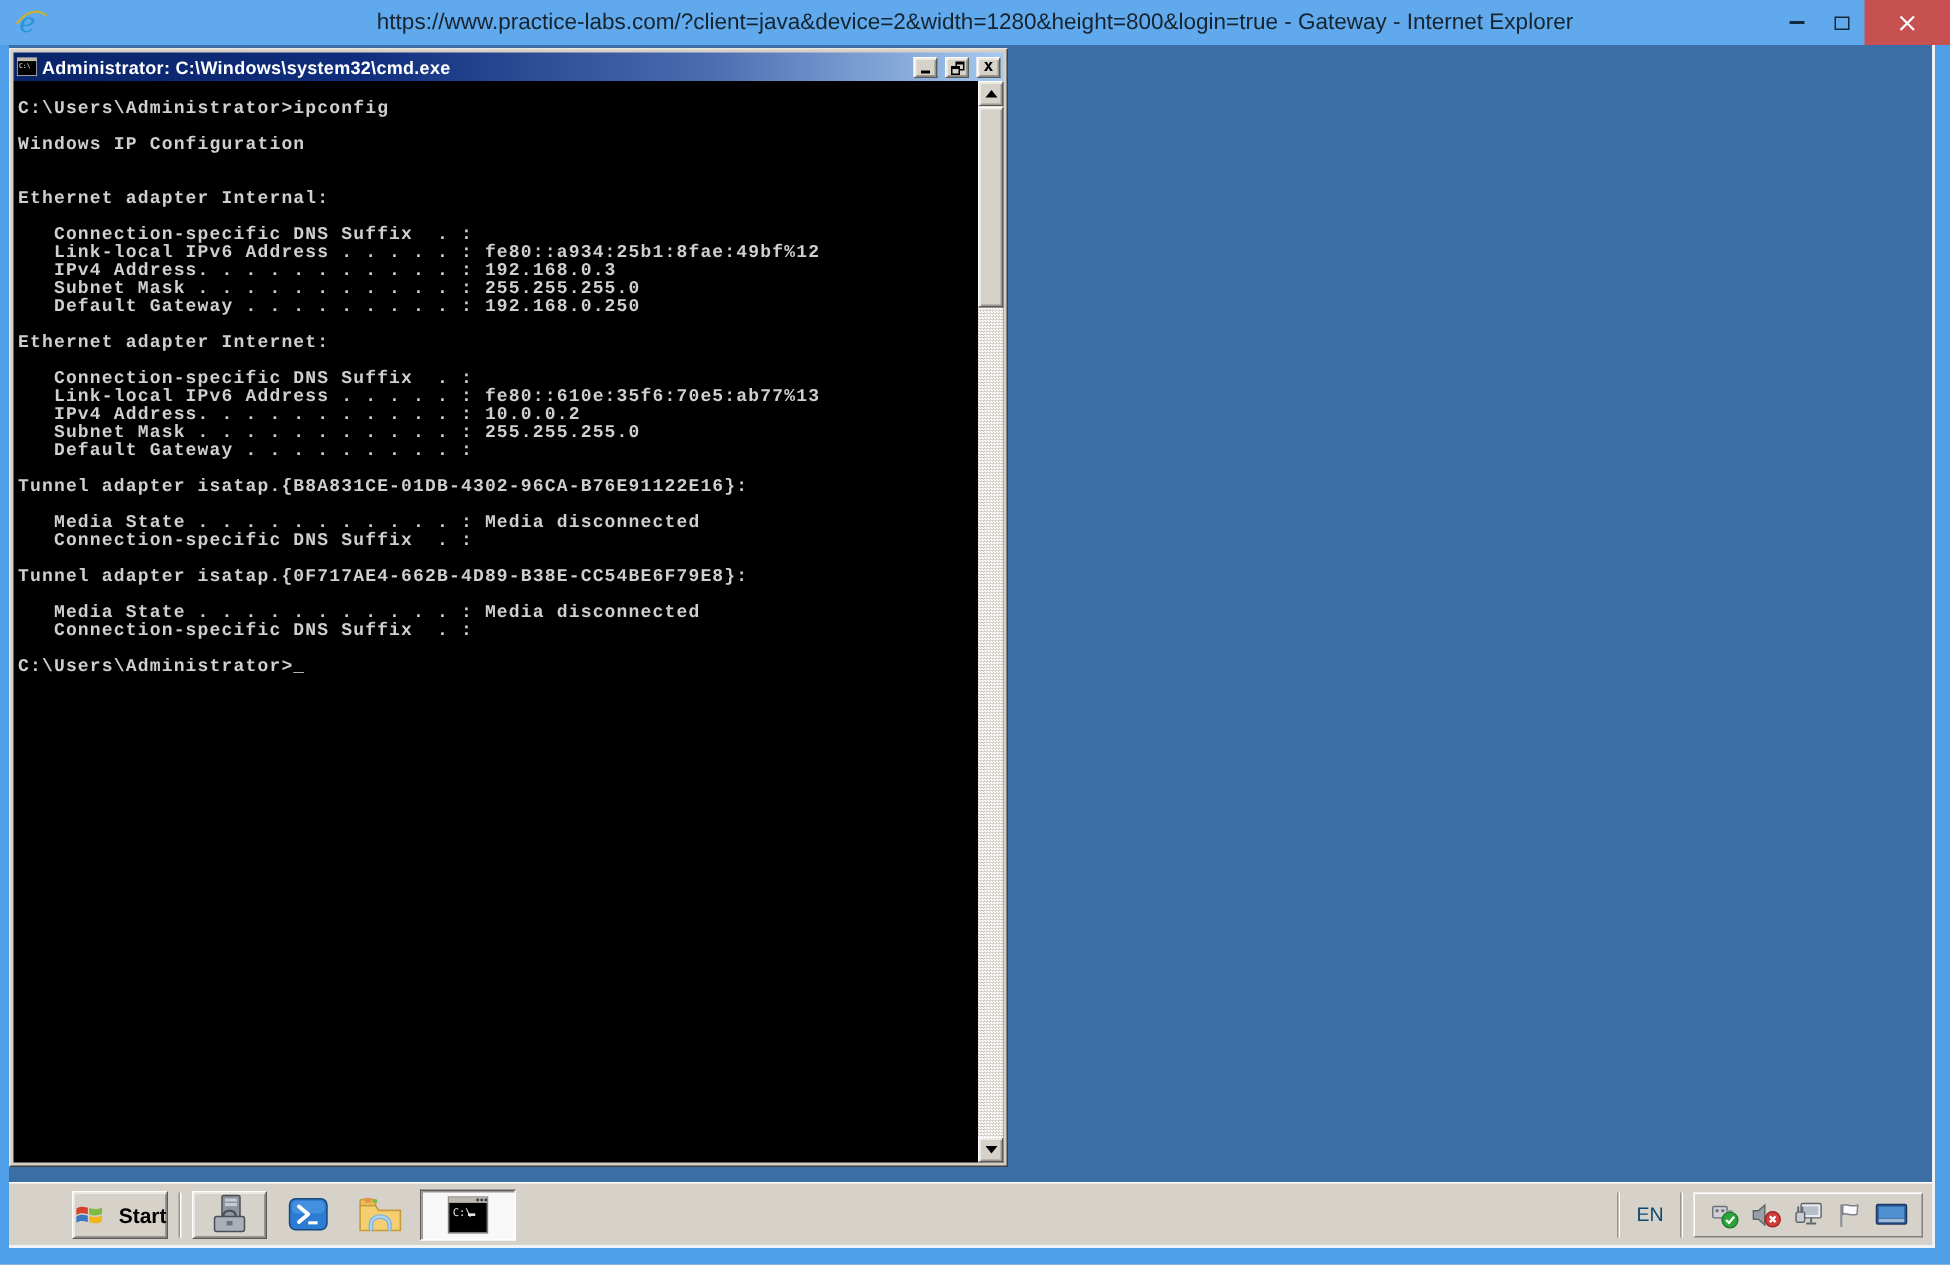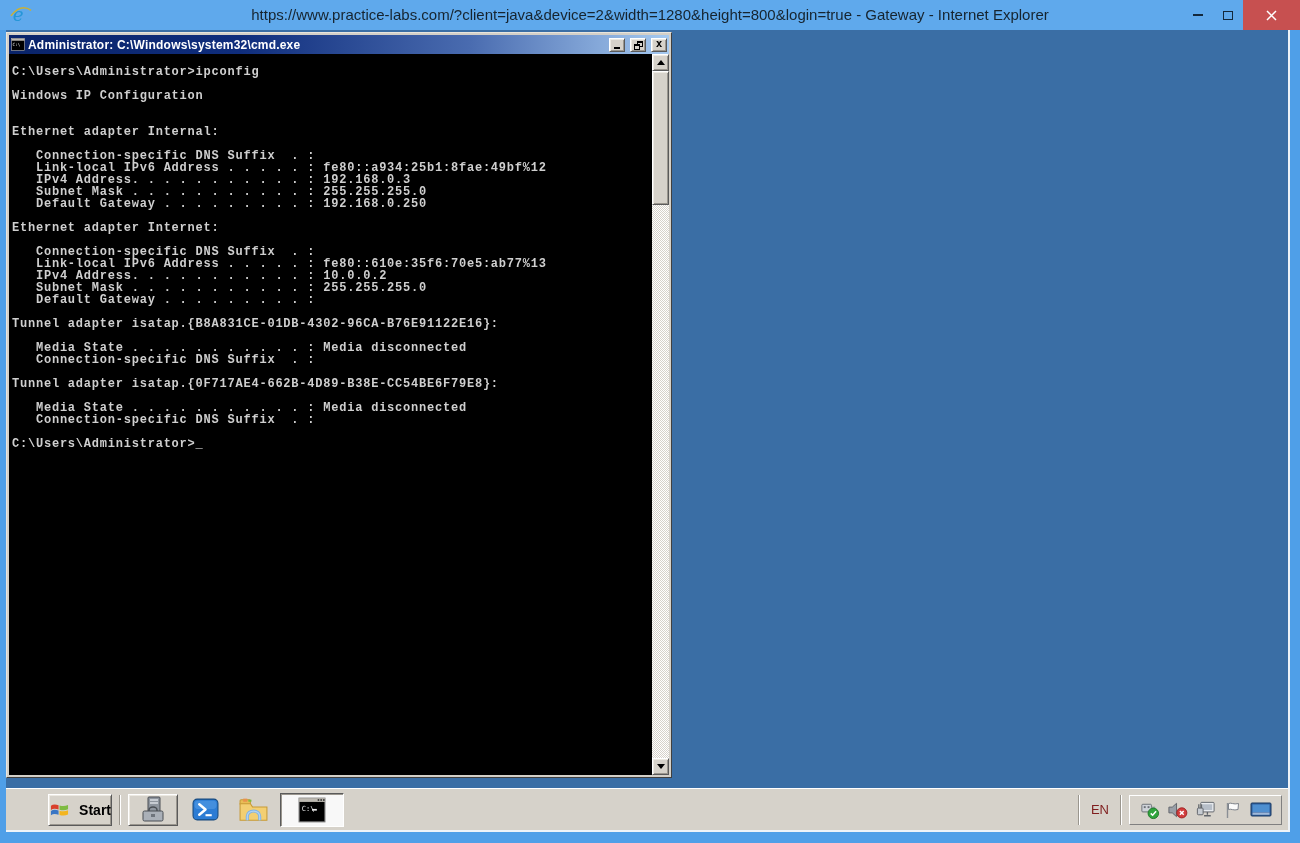--- a/index.html
+++ b/index.html
@@ -53,21 +53,21 @@
   .taskbar { position:absolute; left:0; right:0; bottom:0; height:42px; background:#d6d2ca; border-top:1px solid #ffffff;
              display:flex; align-items:center; padding:0 6px; }
   .start-btn { width:64px; height:32px; display:flex; align-items:center; justify-content:space-between; gap:3px; cursor:default;margin-left:36px; }
   .start-label { font-size:14px; font-weight:bold; color:#000; }
   .tb-sep { width:2px; height:30px; border-left:1px solid #9a968e; border-right:1px solid #ffffff; margin:0 7px; }
   .ql-btn { width:50px; height:32px; display:flex; align-items:center; justify-content:center; margin-right:6px; }
   .ql-plain { width:42px; height:32px; display:flex; align-items:center; justify-content:center; margin-right:6px; background:transparent; }
   .task-btn { width:64px; height:34px; display:flex; align-items:center; justify-content:center; }
   .task-btn.active { background:#f8f8f8; border:1px solid; border-color:#5a5a5a #ffffff #ffffff #5a5a5a; box-shadow:inset 1px 1px 0 #9a968e; }
   .tb-spacer { flex:1; }
-  .lang { font-size:13px; color:#7f1d1d; padding:0 4px; }
+  .lang { font-size:13px; color:#0c4a6e; padding:0 4px; }
   .tray { height:30px; display:flex; align-items:center; gap:7px; padding:0 9px;
           border:1px solid; border-color:#ffffff #808080 #808080 #ffffff; }
   .tray svg { display:block; }
 </style>
 </head>
 <body>
 
 <div class="screen">
 
   <div class="ie-titlebar">

